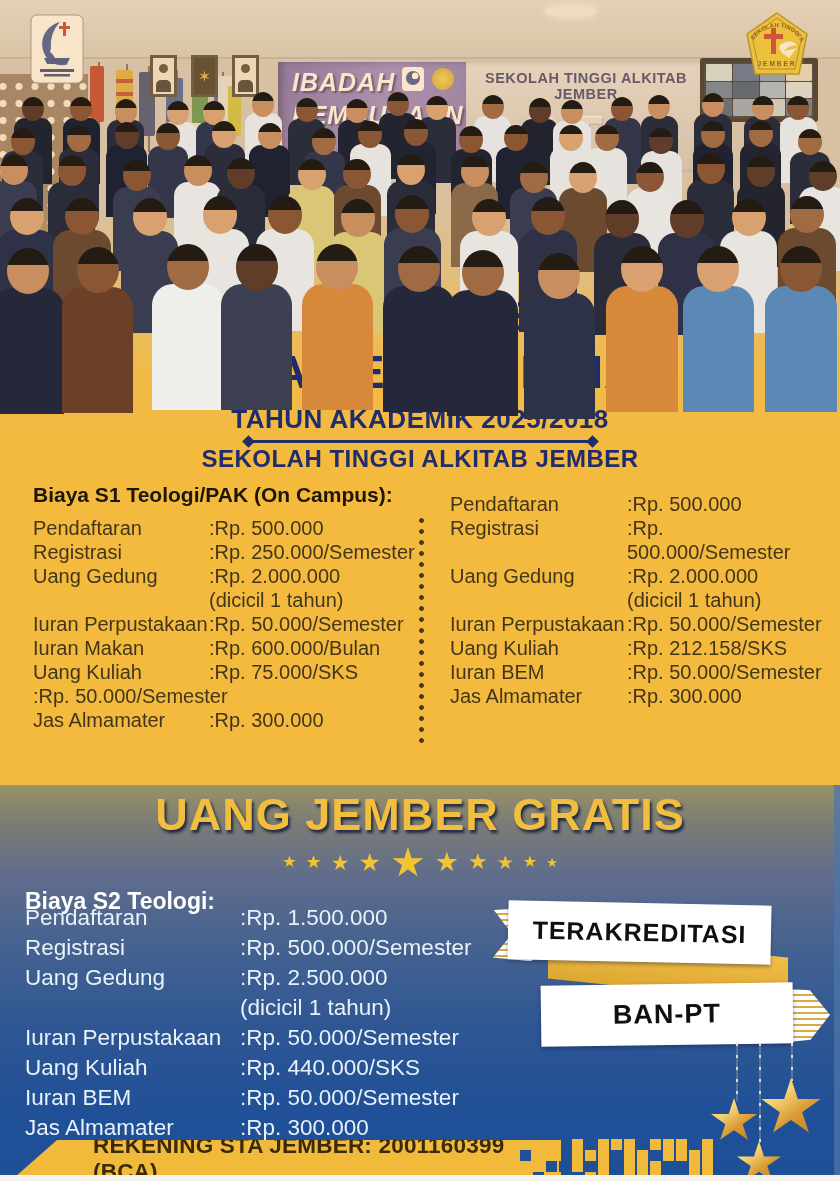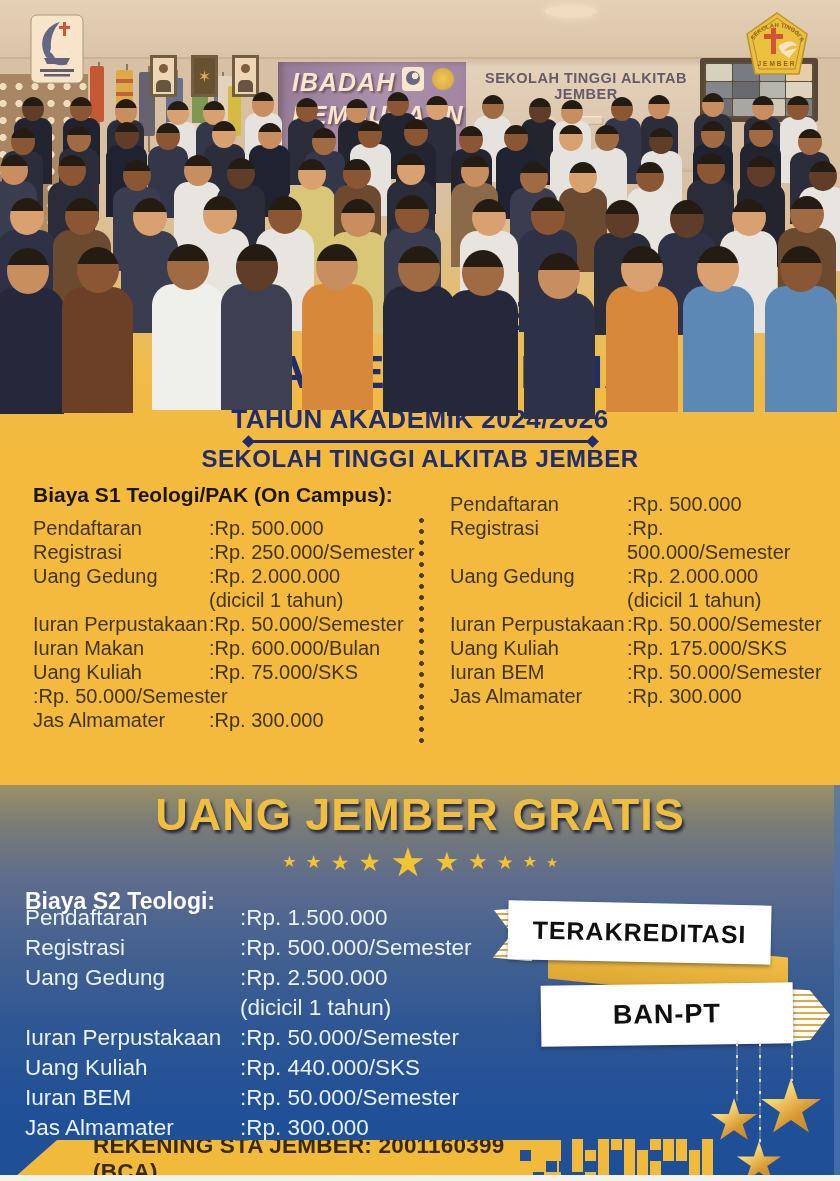--- a/index.html
+++ b/index.html
@@ -493,21 +493,21 @@
           <div class="bd" style="position: absolute; left: 765.298px; top: 285.877px; width: 71.4px; height: 126px; background: rgb(91, 136, 180); border-radius: 21px 21px 0px 0px;"></div>
           <div class="hd" style="position: absolute; left: 779.998px; top: 245.977px; width: 42px; height: 46.2px; background: linear-gradient(rgb(36, 28, 18) 0px, rgb(36, 28, 18) 36%, rgb(138, 86, 52) 36%); border-radius: 50%;"></div>
         </div>
       </div>
     <div class="photo-tint"></div>
     <div class="photo-fade"></div>
 
     <div class="titles">
       <div class="t1">INFORMASI</div>
       <div class="t2">BIAYA PERKULIAHAN</div>
-      <div class="t3">TAHUN AKADEMIK 2024/2026</div>
+      <div class="t3">TAHUN AKADEMIK 2025/2018</div>
       <div class="rule"></div>
       <div class="t4">SEKOLAH TINGGI ALKITAB JEMBER</div>
     </div>
   </div>
 
   <div class="s1-section">
     <div class="col-on">
       <div class="fee-heading">Biaya S1 Teologi/PAK (On Campus):</div>
       <div>
 
@@ -597,21 +597,21 @@
           <div class="fee-row">
             <span class="fee-label">Iuran Perpustakaan</span>
             <span class="fee-val">
               <span>:Rp. 50.000/Semester</span>
             </span>
           </div>
 
           <div class="fee-row">
             <span class="fee-label">Uang Kuliah</span>
             <span class="fee-val">
-              <span>:Rp. 175.000/SKS</span>
+              <span>:Rp. 212.158/SKS</span>
             </span>
           </div>
 
           <div class="fee-row">
             <span class="fee-label">Iuran BEM</span>
             <span class="fee-val">
               <span>:Rp. 50.000/Semester</span>
             </span>
           </div>
 

